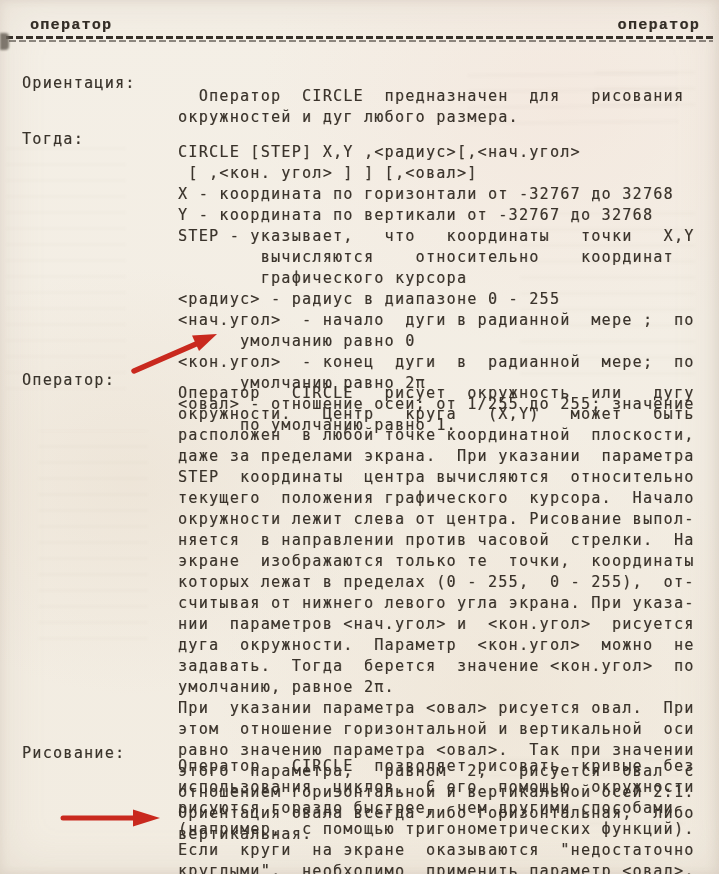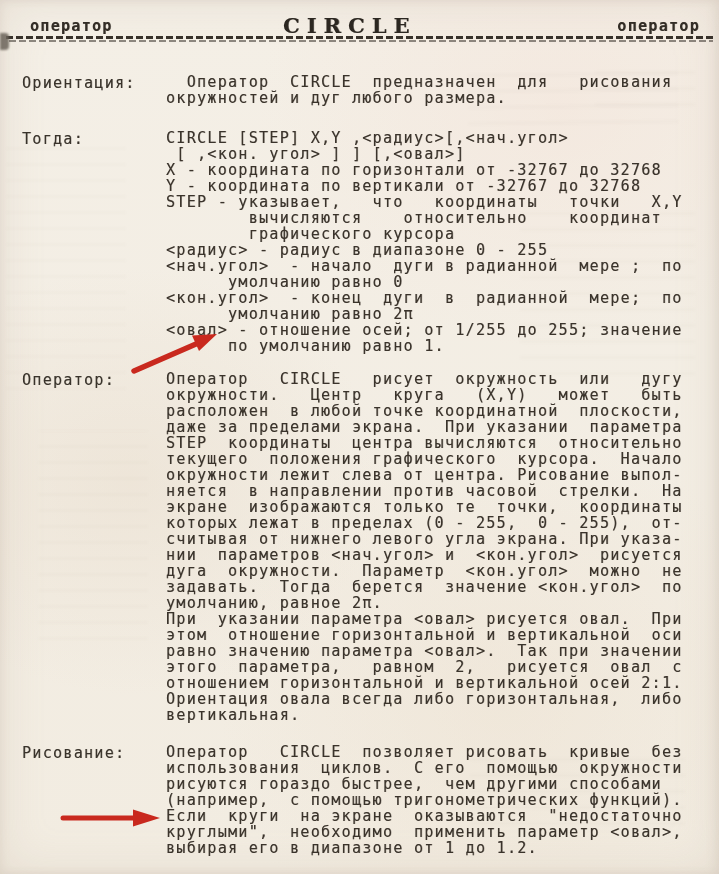--- a/index.html
+++ b/index.html
@@ -16,20 +16,21 @@
     overflow:hidden;
     font-family:"DejaVu Sans Mono","Liberation Mono",monospace;
     color:#3a332b;
   }
   
   .hdr{position:absolute;top:13px;left:0;right:0;height:24px;}
   .hdr-side{
     position:absolute;top:4px;
     font-size:15px;letter-spacing:1.3px;font-weight:bold;color:#332d26;
     text-shadow:.5px 0 0 rgba(51,45,38,.45);
+    font-family:Liberation Mono, monospace;
   }
   .hdr-side.left{left:30px;}
   .hdr-side.right{right:19px;}
   .hdr-title{
     position:absolute;left:283px;top:0;
     font-family:"DejaVu Serif","Liberation Serif",serif;
     font-weight:bold;font-size:21px;letter-spacing:7px;color:#2c2username:#2c2username;
     color:#2c2721;
     text-shadow:.6px 0 0 rgba(44,39,33,.5);
   }
@@ -44,23 +45,23 @@
   }
   
   .sec{position:absolute;left:0;right:0;}
   .sec-label{
     position:absolute;left:22px;top:1px;
     font-size:15px;line-height:16px;letter-spacing:1.3px;
     color:#39332b;text-shadow:.5px 0 0 rgba(57,51,43,.42);
     white-space:pre;
   }
   .sec-body{
-    position:absolute;left:166px;top:0;margin:0;
+    position:absolute;left:166px;top:0;margin:12px;
     font-family:inherit;
-    font-size:15px;line-height:16px;letter-spacing:1.3px;
+    font-size:15px;line-height:21px;letter-spacing:1.3px;
     color:#3a332b;text-shadow:.5px 0 0 rgba(58,51,43,.42);
     white-space:pre;
   }
   .sec-0{top:74px;}
   .sec-1{top:130px;}
   .sec-2{top:371px;}
   .sec-3{top:744px;}
   
   .arrow{position:absolute;pointer-events:none;}
   .arrow-1{left:120px;top:324px;width:110px;height:54px;}
@@ -82,21 +83,20 @@
   .g5{left:470px;top:755px;width:215px;height:70px;opacity:.05;}
   .g6{left:595px;top:60px;width:100px;height:46px;opacity:.05;}
 </style>
 </head>
 <body>
 
 <div class="page">
 
   <div class="hdr">
     <span class="hdr-side left">оператор</span>
-    <span class="hdr-title">CIRCLE</span>
     <span class="hdr-side right">оператор</span>
   </div>
   <div class="rule"></div>
 
   <section class="sec sec-0">
     <div class="sec-label">Ориентация:</div>
     <pre class="sec-body">  Оператор  CIRCLE  предназначен  для   рисования
 окружностей и дуг любого размера.</pre>
   </section>
 

